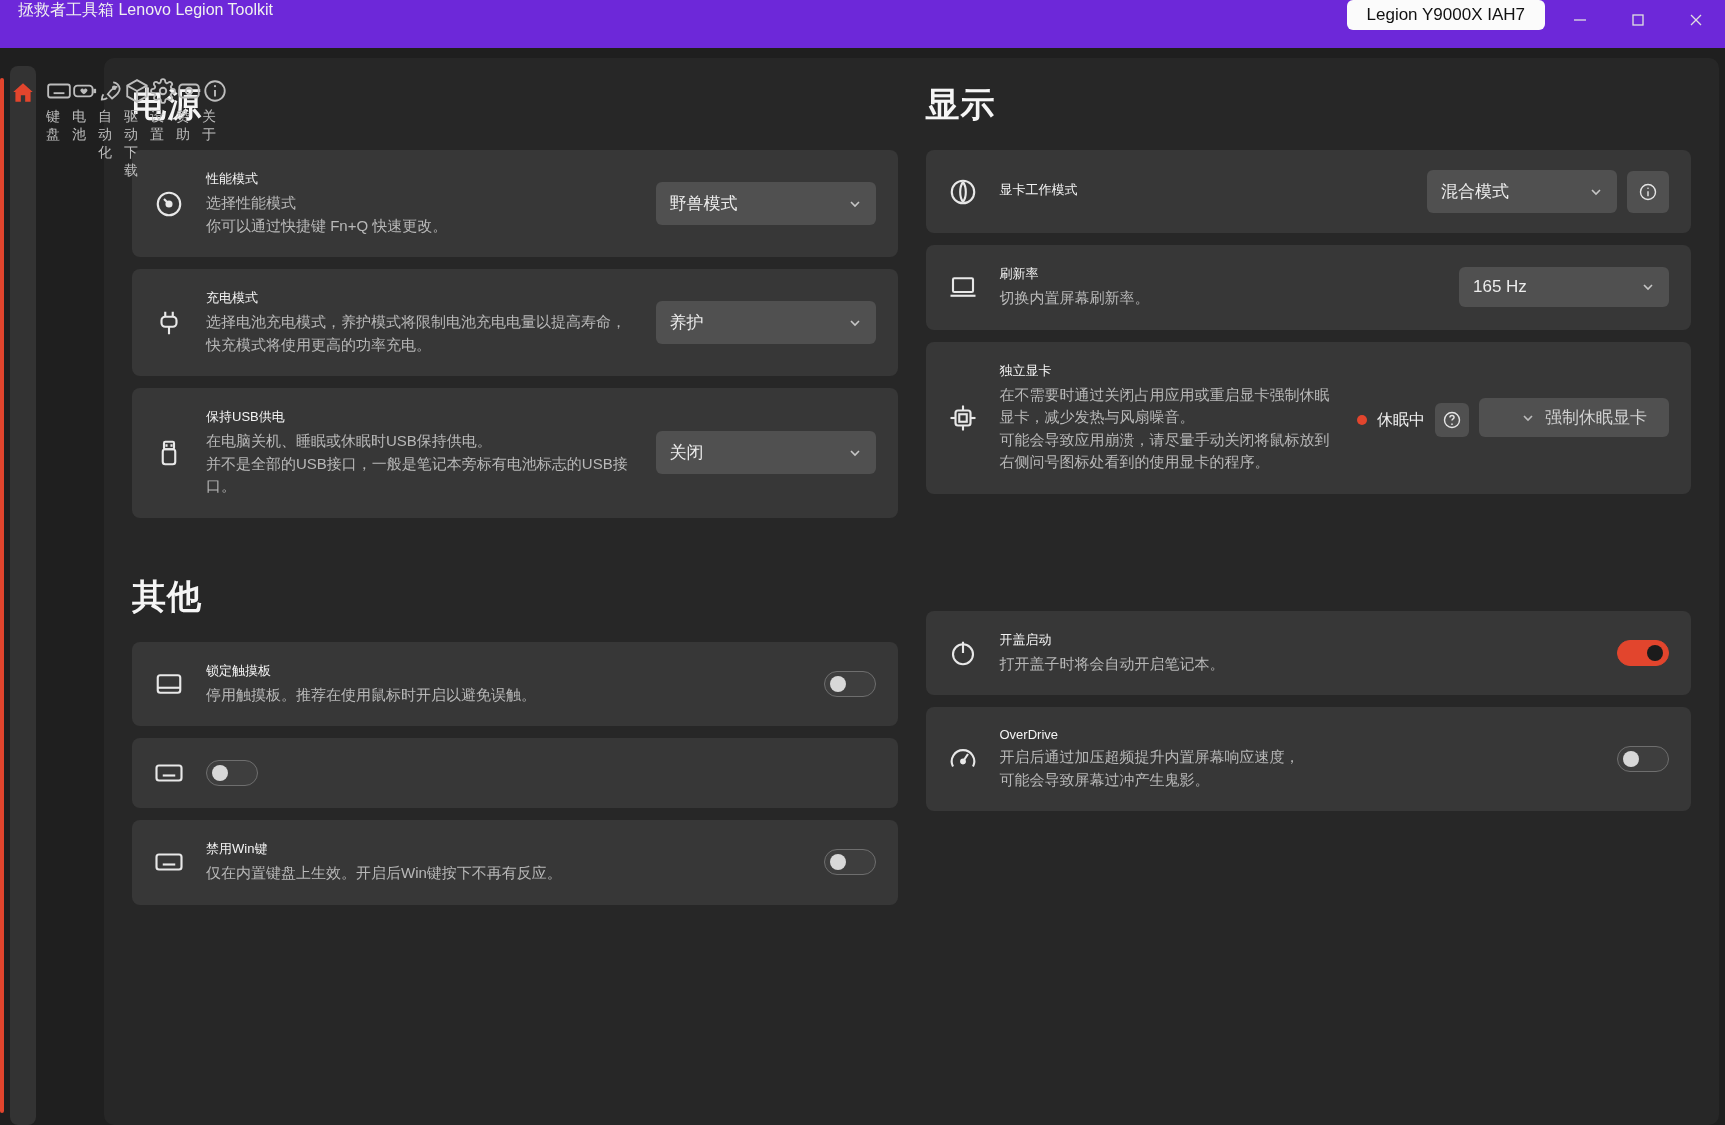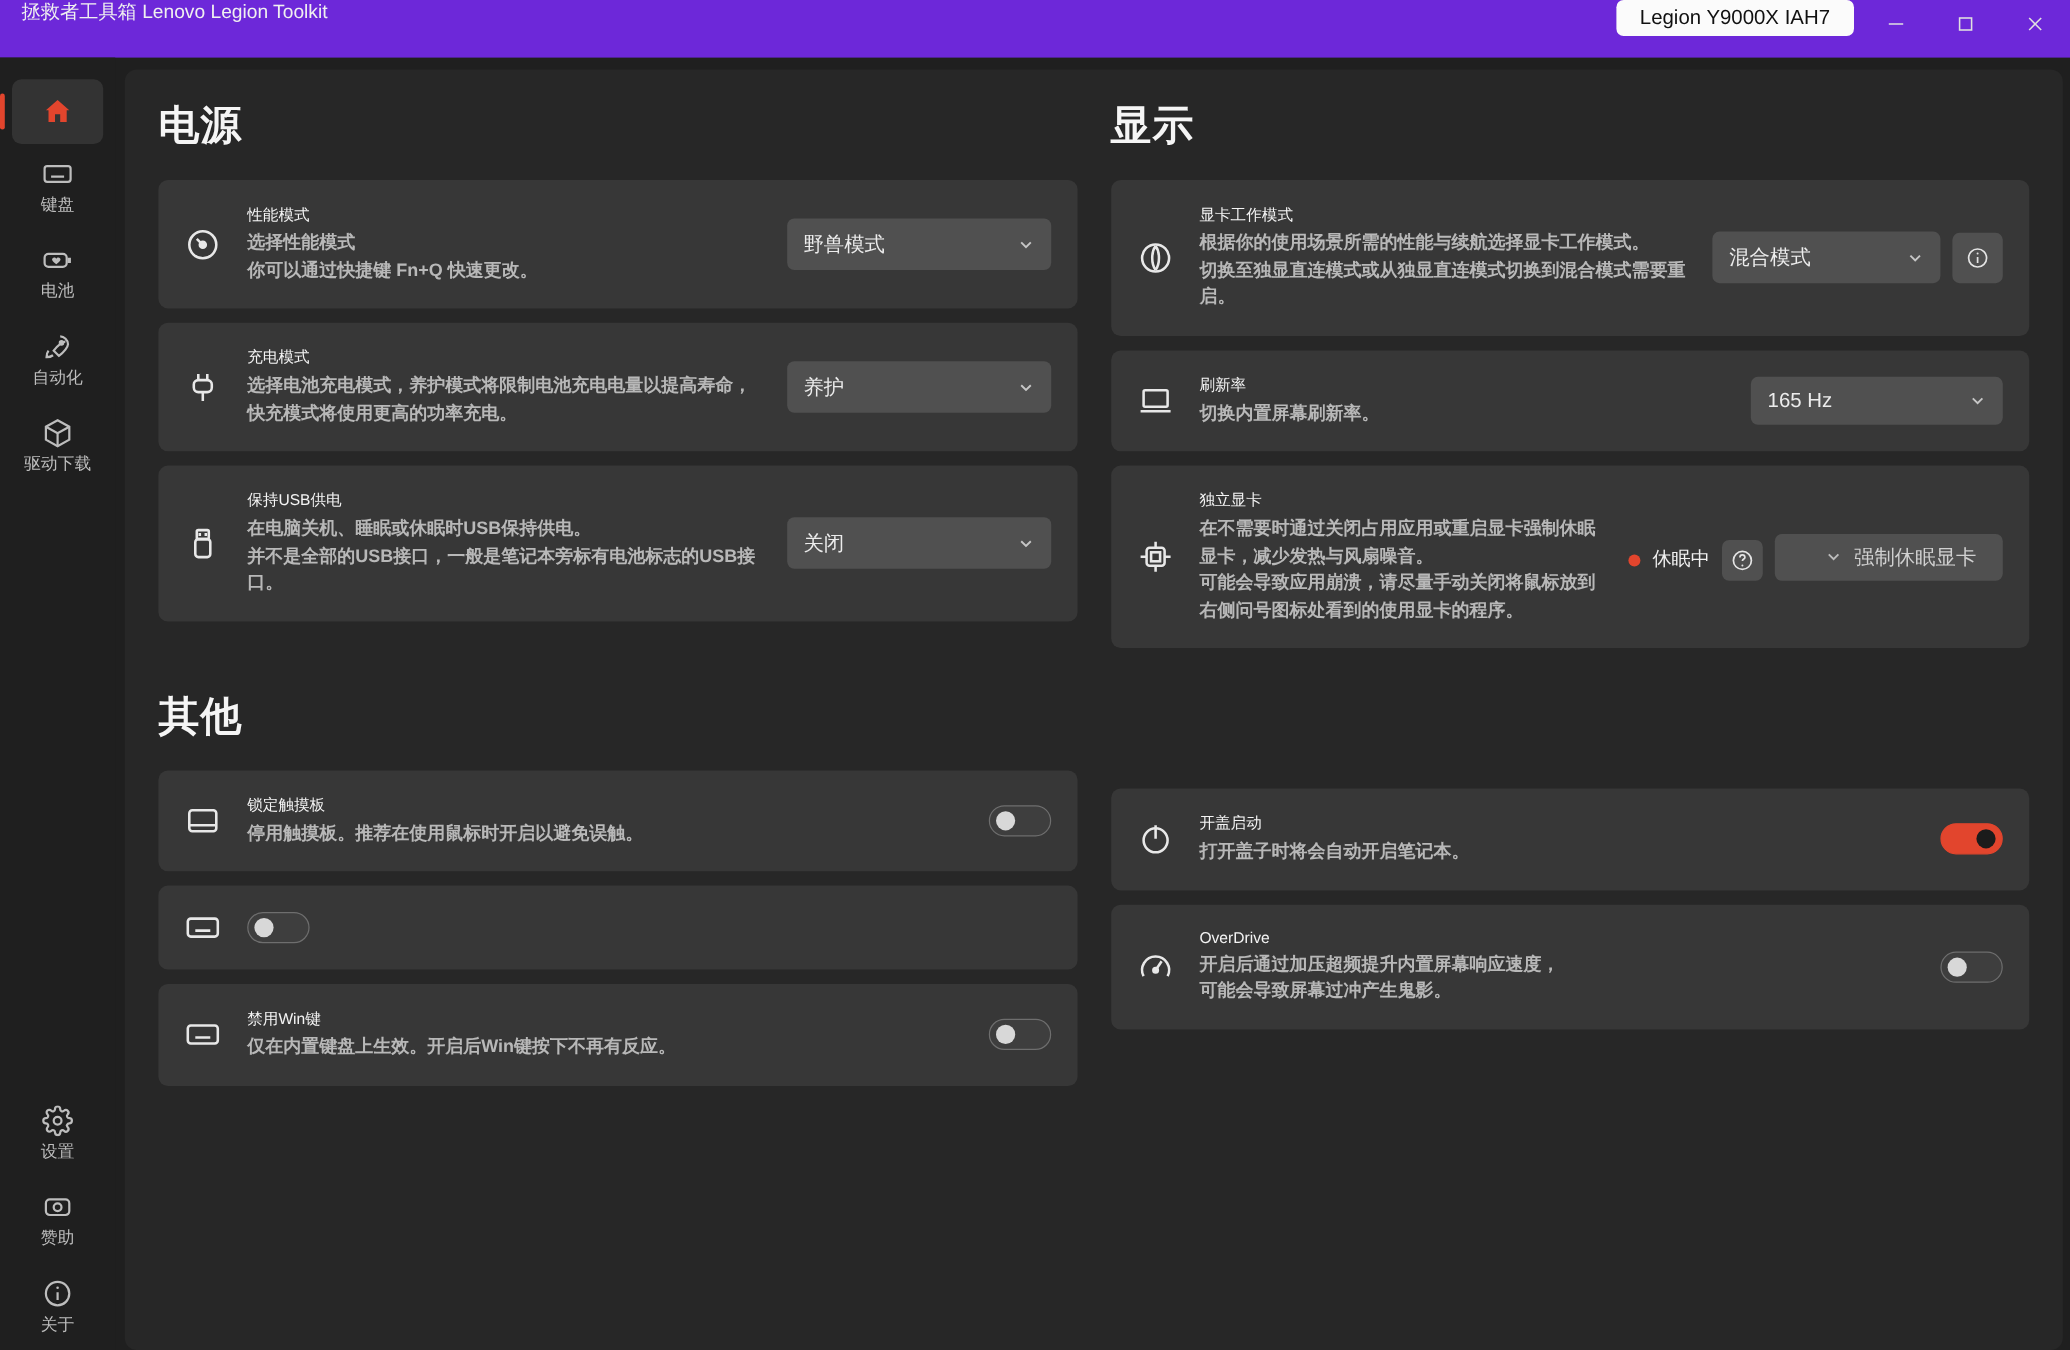--- a/index.html
+++ b/index.html
@@ -35,21 +35,21 @@
     display: flex; align-items: center; justify-content: center;
     color: #e0e0e0;
   }
   .win-btn svg { width: 14px; height: 14px; }
 
   .body-row { display: flex; height: calc(100% - 48px); }
 
   .sidebar {
     width: 96px;
     display: flex;
-    flex-direction: column;
+    flex-direction: row;
     padding-top: 18px;
     background: #1f1f1f;
   }
   .sb-item {
     display: flex;
     flex-direction: column;
     align-items: center;
     gap: 4px;
     padding: 12px 0;
     color: #bdbdbd;
@@ -104,21 +104,21 @@
     margin-bottom: 12px;
   }
   .card-icon {
     width: 30px; height: 30px; flex: 0 0 30px;
     color: #e8e8e8;
     display:flex; align-items:center; justify-content:center;
   }
   .card-icon svg { width: 100%; height: 100%; }
   .card-text { flex: 1; min-width: 0; }
   .card-title { font-size: 13px; color: #f4f4f4; margin-bottom: 4px; }
-  .card-desc { font-size: 15px; color: #b8b8b8; line-height: 1.5; font-weight: bold; }
+  .card-desc { font-size: 15px; color: #b8b8b8; line-height: 1.5; }
   .card-right { display:flex; align-items:center; gap:10px; }
 
   .select {
     background: #505050;
     border-radius: 6px;
     padding: 10px 14px;
     min-width: 220px;
     display: flex;
     align-items: center;
     justify-content: space-between;
@@ -410,22 +410,20 @@
 
         <div class="card">
           <span class="card-icon">
               <svg viewBox="0 0 24 24" fill="none" stroke="currentColor" stroke-width="1.7">
                 <circle cx="12" cy="12" r="9"></circle>
                 <path d="M12 4c3 4 3 12 0 16M12 4c-3 4-3 12 0 16"></path>
               </svg>
             </span>
           <div class="card-text">
             <div class="card-title">显卡工作模式</div>
-            <div class="card-desc" style="white-space:pre-line">根据你的使用场景所需的性能与续航选择显卡工作模式。
-切换至独显直连模式或从独显直连模式切换到混合模式需要重启。</div>
           </div>
           <div class="card-right">
             <div class="select" style="min-width:190px">
               <span>混合模式</span>
               <svg class="chev" viewBox="0 0 14 14">
                   <path d="M3 5l4 4 4-4" fill="none" stroke="currentColor" stroke-width="1.6"></path>
                 </svg>
             </div>
             <div class="icon-btn">
               <svg viewBox="0 0 24 24" fill="none" stroke="currentColor" stroke-width="1.7">

